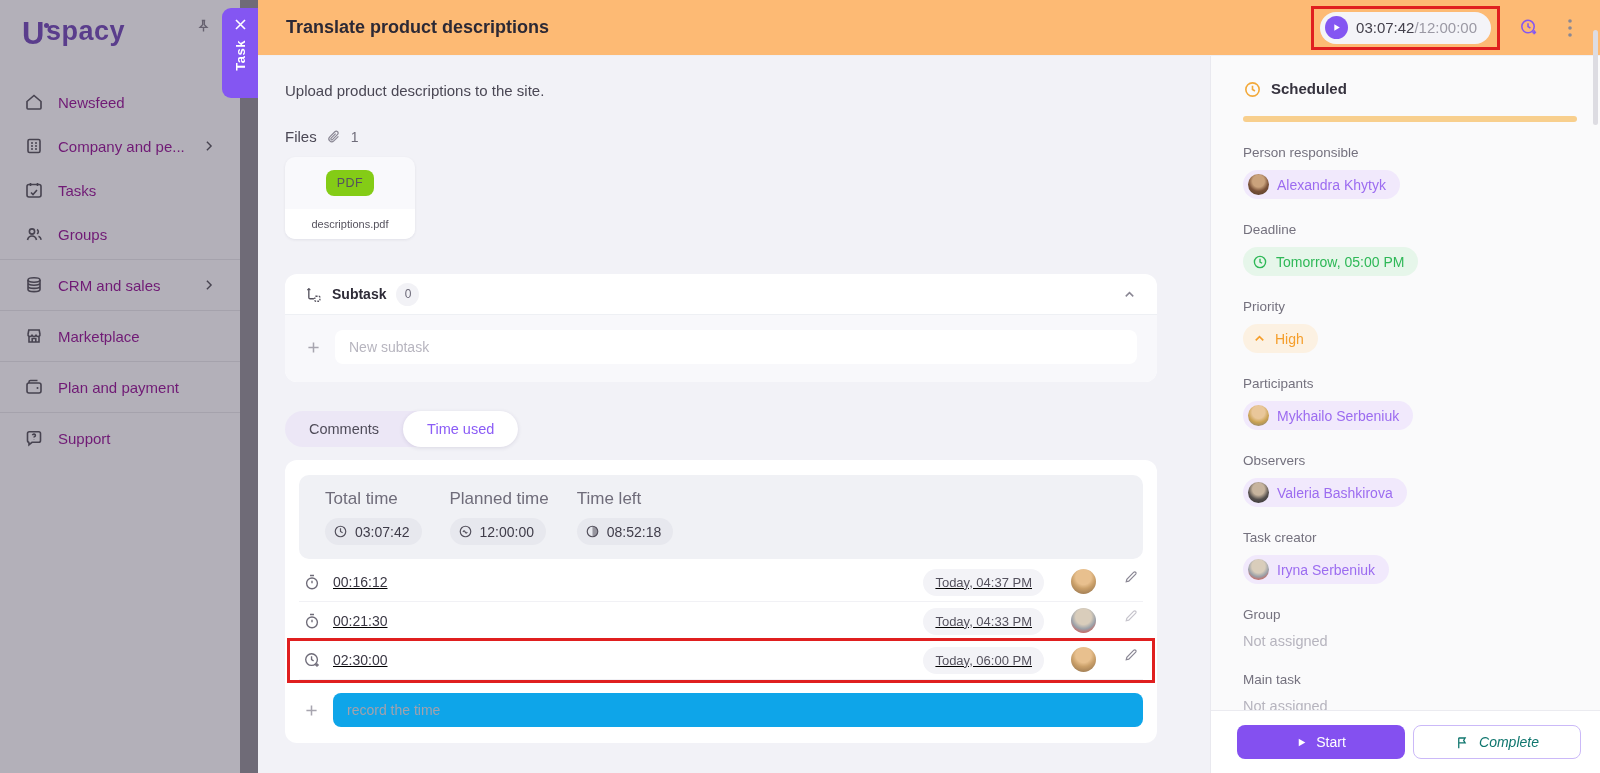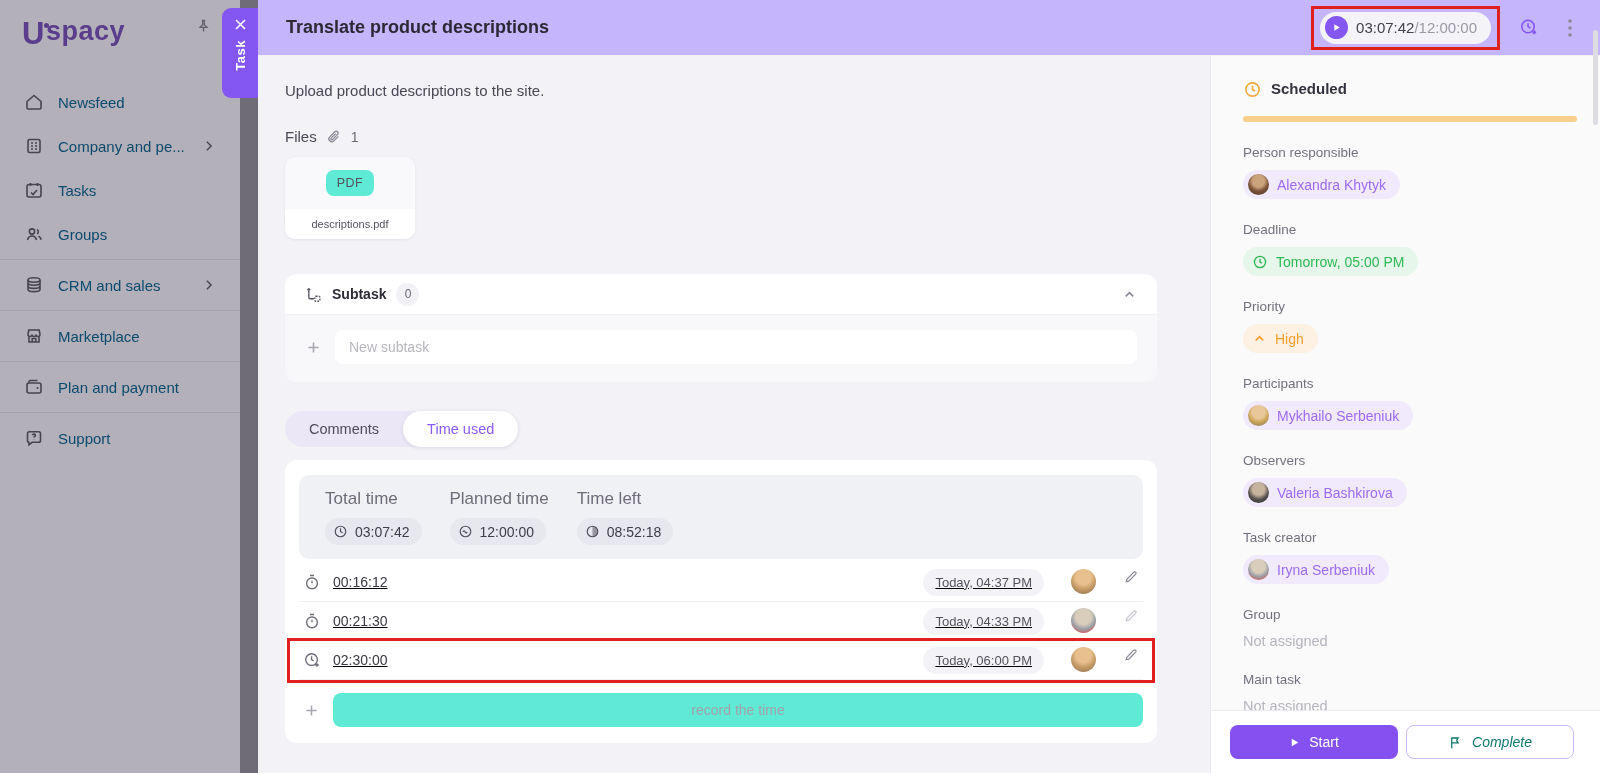--- a/index.html
+++ b/index.html
@@ -6,36 +6,36 @@
   html,body { width:1600px; height:773px; overflow:hidden; font-family:"Liberation Sans", sans-serif; background:#f2f2f7; }
 
   
   .sidebar { position:absolute; left:0; top:0; width:240px; height:773px; background:#b3b0b9; z-index:1; }
   .logo-row { padding:16px 22px 10px 22px; display:flex; align-items:center; }
   .logo { font-size:27px; font-weight:bold; color:#5a3d8c; letter-spacing:.5px; display:flex; align-items:flex-start; }
   .logo .u { font-size:31px; margin-right:1px; position:relative; }
   .logo .u::after { content:""; position:absolute; right:-4px; top:7px; width:5px; height:5px; border-radius:50%; background:#5a3d8c; }
   .pin { position:absolute; right:28px; top:18px; color:#66616f; }
   .nav { margin-top:18px; }
-  .nav-item { display:flex; align-items:center; gap:14px; padding:12px 24px; color:#0c4a6e; font-size:15px; cursor:pointer; }
+  .nav-item { display:flex; align-items:center; gap:14px; padding:12px 24px; color:#701a75; font-size:15px; cursor:pointer; }
   .nav-item .nico { display:flex; color:#474350; flex:0 0 20px; }
   .nav-item .chev { margin-left:auto; color:#474350; display:flex; }
   .nav-div { height:1px; background:#a5a2ac; margin:3px 0; }
 
   
   .dim-strip { position:absolute; left:240px; top:0; width:18px; height:773px; background:#6f6b77; z-index:1; }
 
   
   .task-tab { position:absolute; left:222px; top:8px; width:36px; height:90px; background:#8456f2; border-radius:9px 0 0 9px; z-index:5; display:flex; flex-direction:column; align-items:center; padding-top:9px; cursor:pointer; }
   .task-tab .closex { color:#fff; display:flex; }
   .task-tab .vlabel { margin-top:8px; color:#fff; font-size:13px; font-weight:bold; writing-mode:vertical-rl; transform:rotate(180deg); letter-spacing:.5px; }
 
   
   .panel { position:absolute; left:258px; top:0; right:0; height:773px; background:#f2f2f7; z-index:2; display:flex; flex-direction:column; }
-  .panel-header { height:56px; background:#c4b5fd; display:flex; align-items:center; padding:0 16px 0 28px; flex:0 0 56px; border-bottom:1px solid #efeff3; }
+  .panel-header { height:56px; background:#fdba74; display:flex; align-items:center; padding:0 16px 0 28px; flex:0 0 56px; border-bottom:1px solid #efeff3; }
   .page-title { font-size:18px; font-weight:bold; color:#2c2935; }
   .header-right { margin-left:auto; display:flex; align-items:center; gap:14px; }
   .annotation-frame { border:3px solid #e01f1f; padding:3px 6px; display:flex; align-items:center; }
   .timer-pill { background:#f4f4f8; border-radius:17px; height:32px; display:flex; align-items:center; gap:8px; padding:0 14px 0 5px; cursor:pointer; }
   .play-circle { width:23px; height:23px; border-radius:50%; background:#8456f2; display:flex; align-items:center; justify-content:center; }
   .timer-text { font-size:15px; color:#44414c; }
   .timer-text .total { color:#9b99a4; }
   .iconbtn { display:flex; align-items:center; justify-content:center; width:28px; height:28px; cursor:pointer; }
   .clockplus { color:#8456f2; }
   .kebab { color:#8a8894; }
@@ -43,21 +43,21 @@
   .panel-body { flex:1; display:flex; min-height:0; }
 
   
   .main-col { flex:1; padding:26px 0 0 27px; position:relative; }
   .task-desc { font-size:15px; color:#4a4754; }
   .files-row { margin-top:29px; display:flex; align-items:center; gap:9px; font-size:15px; color:#4b4855; }
   .files-row .clip { color:#8a8794; display:flex; }
   .files-count { color:#6f6c7a; font-size:14px; }
   .file-card { margin-top:12px; width:130px; height:82px; background:#f9f9fc; border-radius:10px; box-shadow:0 1px 3px rgba(40,40,60,.08); overflow:hidden; cursor:pointer; }
   .file-card .thumb { height:52px; display:flex; align-items:center; justify-content:center; }
-  .pdf-badge { background:#5eead4; border-radius:8px; padding:6px 11px; font-size:12.5px; color:#55525e; letter-spacing:.5px; }
+  .pdf-badge { background:#84cc16; border-radius:8px; padding:6px 11px; font-size:12.5px; color:#55525e; letter-spacing:.5px; }
   .file-card .fname { background:#fff; height:30px; display:flex; align-items:center; justify-content:center; font-size:11px; color:#56535e; }
 
   .card { background:#fff; border-radius:12px; width:872px; }
   .subtask-card { margin-top:35px; overflow:hidden; }
   .subtask-head { height:41px; display:flex; align-items:center; gap:10px; padding:0 20px; border-bottom:1px solid #eef0f4; }
   .subtask-head .sico { color:#55525e; display:flex; }
   .subtask-title { font-size:14px; font-weight:bold; color:#2e2b37; }
   .count-badge { width:23px; height:23px; border-radius:50%; background:#f2f2f6; color:#6b6877; font-size:12px; display:flex; align-items:center; justify-content:center; }
   .subtask-head .collapse { margin-left:auto; color:#8a8794; display:flex; cursor:pointer; }
   .subtask-body { background:#f8f8fb; padding:15px 20px 18px 20px; display:flex; align-items:center; gap:13px; }
@@ -88,39 +88,39 @@
   .avatar { width:25px; height:25px; border-radius:50%; flex:0 0 25px; }
   .av-blonde { background:radial-gradient(circle at 50% 32%, #e8c08e 0 36%, #caa06a 55%, #8a6a48 100%); }
   .av-man { background:radial-gradient(circle at 50% 35%, #d9cdbb 0 38%, #9aa0a8 60%, #d45a50 85%, #70757c 100%); }
   .av-brown { background:radial-gradient(circle at 50% 34%, #caa27c 0 34%, #7a5138 58%, #4c3826 100%); }
   .av-yellow { background:radial-gradient(circle at 50% 34%, #e9c79a 0 36%, #caa253 60%, #70757c 100%); }
   .av-dark { background:radial-gradient(circle at 50% 34%, #c7b49e 0 34%, #55504e 60%, #2f2c2e 100%); }
   .pencil { color:#8a8794; display:flex; cursor:pointer; }
   .pencil.dim { color:#c6c4cc; }
   .annotation-row::after { content:""; position:absolute; left:-12px; right:-12px; top:-3px; bottom:-4px; border:3px solid #e01f1f; pointer-events:none; }
   .record-row { margin-top:13px; display:flex; align-items:center; gap:13px; padding-left:4px; }
-  .record-input { background:#5eead4;text-align:center; }
+  .record-input { background:#0ea5e9; }
   .record-input::placeholder { color:#a3a1ac; }
 
   
   .right-col { flex:0 0 390px; background:#fafafb; border-left:1px solid #e9e9ef; position:relative; padding:24px 22px 0 32px; }
   .status-row { display:flex; align-items:flex-start; gap:9px; }
   .status-row .stico { color:#f2a93b; display:flex; }
   .status-label { font-size:15px; font-weight:bold; color:#35323e; }
   .status-bar { margin-top:17px; height:6px; border-radius:3px; background:#f8cf8d; width:334px; }
   .fieldlabel { margin-top:23px; font-size:13.5px; color:#74717e; }
   .pillrow { margin-top:10px; }
   .person-pill { display:inline-flex; align-items:center; gap:8px; background:#f1e9fc; border-radius:15px; height:29px; padding:0 14px 0 5px; font-size:14px; color:#9c6cf0; cursor:pointer; }
   .person-pill .avatar { width:21px; height:21px; flex:0 0 21px; }
   .green-pill { display:inline-flex; align-items:center; gap:8px; background:#e6f6ea; border-radius:15px; height:29px; padding:0 14px 0 9px; font-size:14px; color:#2eb857; cursor:pointer; }
   .green-pill .gico { display:flex; color:#2eb857; }
   .orange-pill { display:inline-flex; align-items:center; gap:8px; background:#fcf1e2; border-radius:15px; height:29px; padding:0 14px 0 9px; font-size:14px; color:#f59e2b; cursor:pointer; }
   .orange-pill .oico { display:flex; color:#f59e2b; }
   .not-assigned { margin-top:11px; font-size:14.5px; color:#b6b4be; }
-  .right-footer { position:absolute; left:0; right:0; bottom:0; height:63px; background:#fff; border-top:1px solid #ebebf0; display:flex; align-items:center; gap:8px; padding:0 19px; }
+  .right-footer { position:absolute; left:0; right:0; bottom:0; height:63px; background:#fff; border-top:1px solid #ebebf0; display:flex; align-items:center; justify-content:flex-end; gap:8px; padding:0 19px; }
   .btn { height:34px; width:168px; border-radius:8px; font-size:14px; display:flex; align-items:center; justify-content:center; gap:9px; cursor:pointer; font-family:"Liberation Sans", sans-serif; }
   .btn-start { background:#8450f0; color:#fff; border:none; }
   .btn-complete { background:#fff; color:#0f766e; border:1px solid #cbb9f8;font-style:italic; }
   .btn .bico { display:flex; }
 
   .page-scrollbar { position:absolute; right:2px; top:30px; width:5px; height:95px; border-radius:3px; background:#dddce2; z-index:6; }
 </style>
 </head>
 <body>
 

